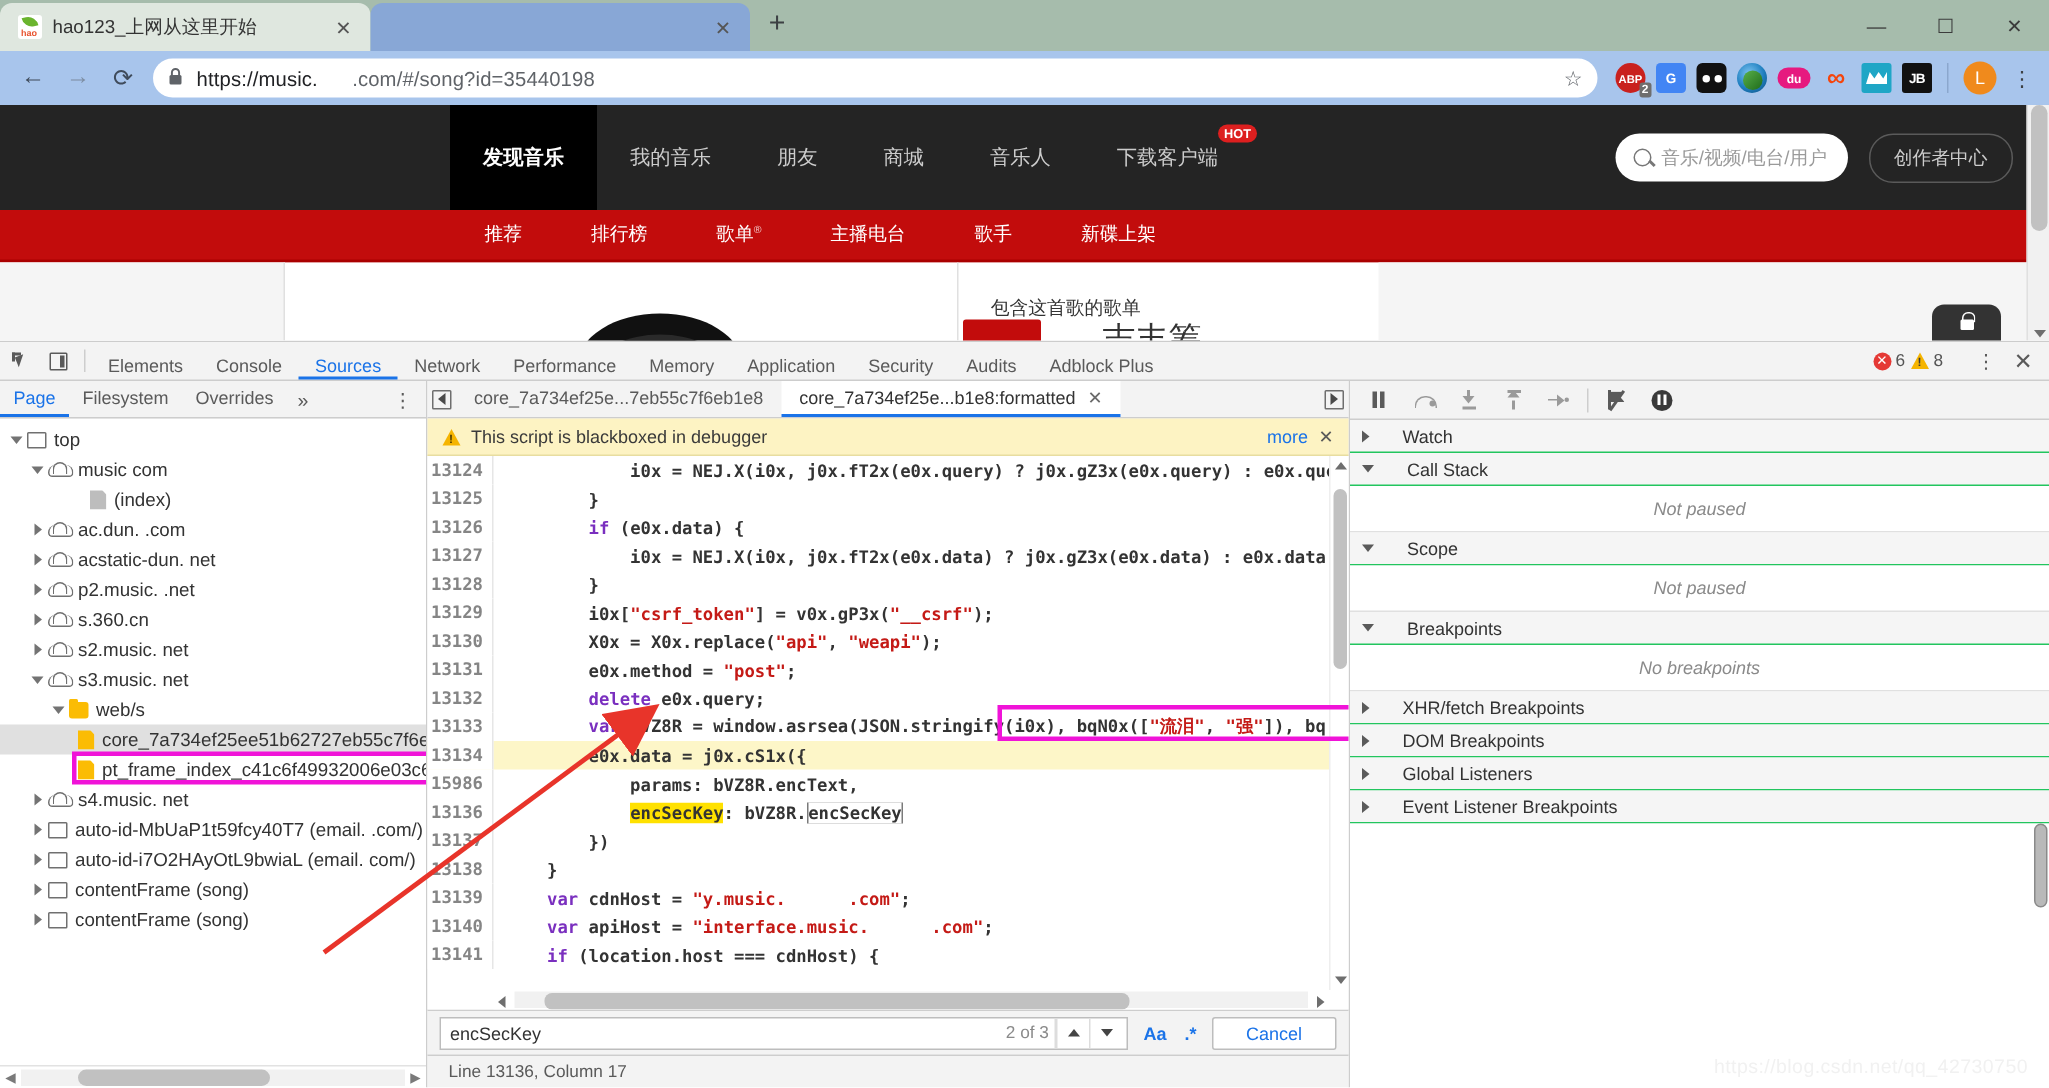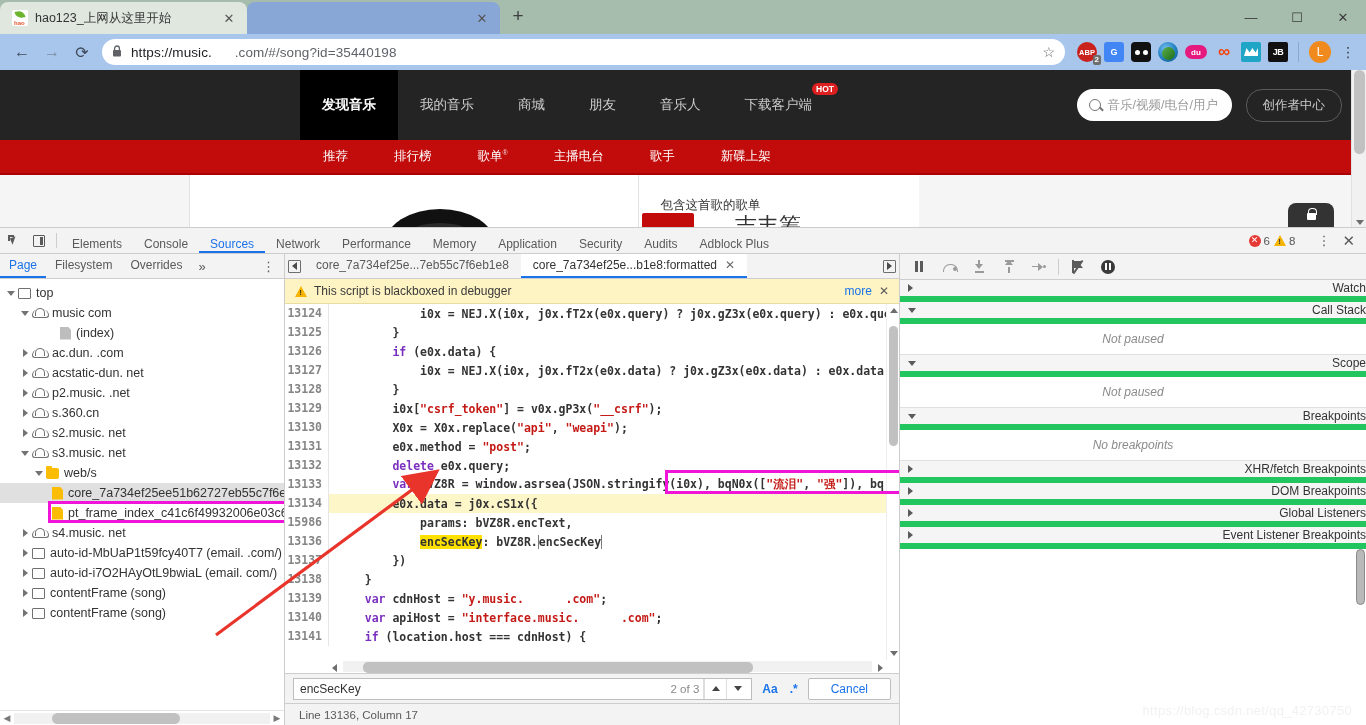--- a/index.html
+++ b/index.html
@@ -338,23 +338,23 @@
   .ic-deact { width:14px; height:13px; position:relative; }
   .ic-deact .flag { position:absolute; left:2px; top:1px; width:10px; height:7px; background:#5a5a5a;
       clip-path:polygon(0 0,100% 0,70% 50%,100% 100%,0 100%); }
   .ic-deact .pole { position:absolute; left:1px; top:0; width:1.8px; height:13px; background:#5a5a5a; }
   .ic-deact .slash { position:absolute; left:6px; top:-1px; width:1.7px; height:16px;
       background:#5a5a5a; transform:rotate(35deg); }
   .ic-pausex { width:14px; height:14px; border-radius:50%; background:#3a3a3a; position:relative; }
   .ic-pausex:before, .ic-pausex:after { content:""; position:absolute; top:3.5px; width:2px; height:7px; background:#fff; }
   .ic-pausex:before { left:4px; } .ic-pausex:after { right:4px; }
 
-  .dbg-sect-hdr { height:22px; background:#f5f5f5; border-bottom:6px solid #22c55e;
-                  display:flex; align-items:center; gap:7px; padding-left:8px;
-                  font-size:12px; color:#333; cursor:pointer;justify-content:space-between; }
+  .dbg-sect-hdr { height:22px; background:#f5f5f5; border-bottom:1px solid #22c55e;
+                  display:flex; align-items:center; gap:22px; padding-left:8px;
+                  font-size:12px; color:#333; cursor:pointer; }
   .dbg-sect-hdr .tri2 { width:0;height:0; border-top:4px solid transparent;
       border-bottom:4px solid transparent; border-left:5px solid #5a5a5a; }
   .dbg-sect-hdr .tri2.open { border-left:4px solid transparent; border-right:4px solid transparent;
       border-top:5px solid #5a5a5a; border-bottom:none; }
   .dbg-empty { height:31px; display:flex; align-items:center; justify-content:center;
                font-size:12px; color:#8a8a8a; font-style:italic; background:#fff;
                border-bottom:1px solid #e0e0e0; }
   .dbg-filler { flex:1; background:#fff; position:relative; }
   .dbg-vscroll { position:absolute; right:0; top:0; width:11px; height:60px; }
   .dbg-vscroll .thumb { position:absolute; right:1px; top:0; width:9px; height:56px;
@@ -436,22 +436,22 @@
       <div class="kebab">⋮</div>
     </div>
   </div>
 
   <div id="page">
     <div class="mheader">
       <div class="mlogo-space"></div>
       <div class="mnav">
         <a class="active">发现音乐</a>
         <a>我的音乐</a>
+        <a>朋友</a>
         <a>商城</a>
-        <a>朋友</a>
         <a>音乐人</a>
         <a>
           <span>下载客户端</span>
           <span class="hot">HOT</span>
         </a>
       </div>
       <div class="msearchwrap">
         <div class="msearch">
           <span class="mag"></span>
           <span>音乐/视频/电台/用户</span>

